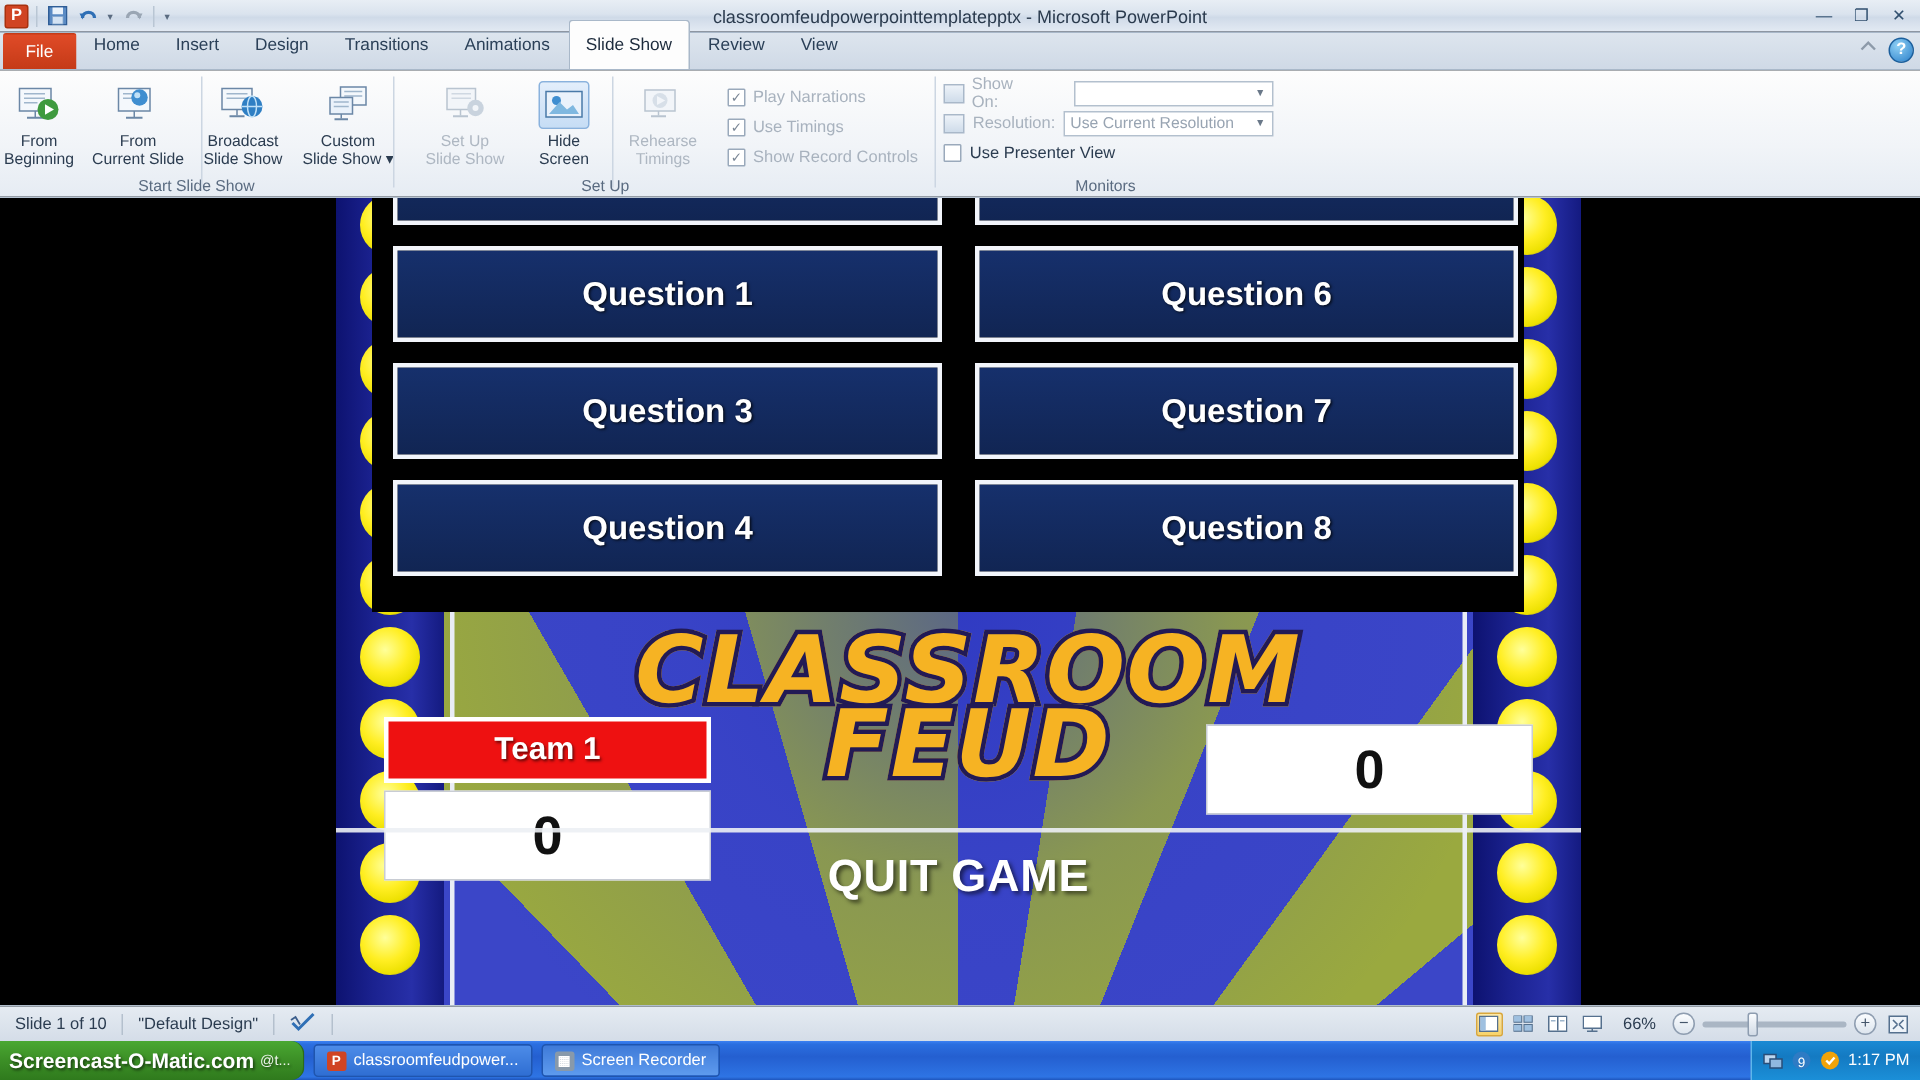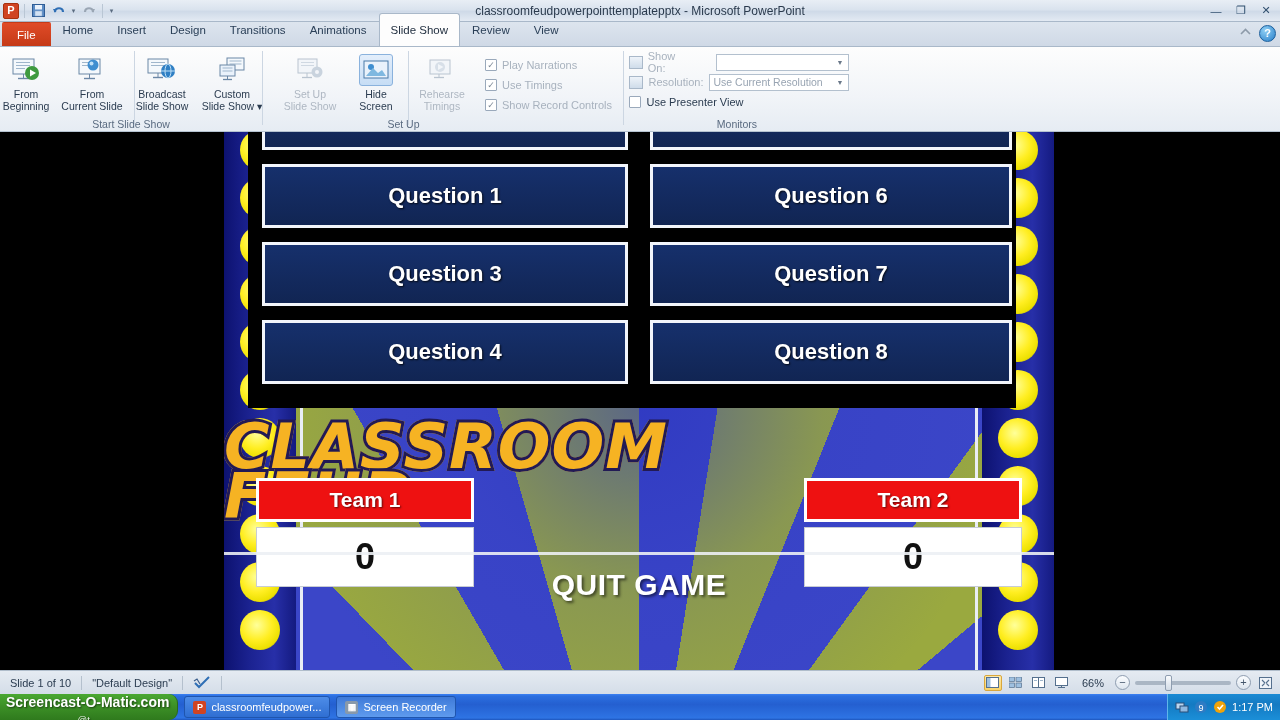--- a/index.html
+++ b/index.html
@@ -208,22 +208,22 @@
     height: 64px; margin-bottom: 14px;
     background: linear-gradient(to bottom, #16306c 0%, #112553 100%);
     border: 3px solid #f2f5fb;
     display: flex; align-items: center; justify-content: center;
     color: #ffffff; font-size: 22px; font-weight: bold;
     text-shadow: 1px 1px 2px rgba(0,0,0,0.8);
   }
   .qcol.right .qbtn { margin-left: 4px; }
   
   .logo {
-    position: absolute; left: 0; right: 0; top: 334px;
-    line-height: 0.88;
+    position: absolute; left: 13px; right: 0; top: 334px;
+    text-align: center; line-height: 0.88;
     pointer-events: none;
   }
   .logo-line {
     font-family: "DejaVu Sans", sans-serif;
     font-weight: bold; font-style: italic;
     letter-spacing: 1px;
     color: #f6b323;
     -webkit-text-stroke: 6px #221a55;
     paint-order: stroke fill;
     background: linear-gradient(to bottom, #ffd34d 0%, #f5a81d 55%, #f8d95e 100%);
@@ -305,21 +305,20 @@
     display: flex; align-items: center;
   }
   .startbtn {
     height: 26px; padding: 0 8px 0 6px;
     background: linear-gradient(to bottom, #4aa832 0%, #3d9127 45%, #2f7a1d 100%);
     border-right: 1px solid #2b6a1a;
     border-radius: 0 9px 9px 0;
     display: flex; align-items: center; gap: 4px;
     color: #fff; font-size: 14px; font-weight: bold;
     text-shadow: 1px 1px 2px rgba(0,0,0,0.6);
-    flex-direction: column;
   }
   .startbtn .sub { font-size: 9.5px; font-weight: normal; opacity: 0.9; }
   .tbtn {
     height: 22px; margin-left: 6px; padding: 0 8px;
     background: linear-gradient(to bottom, #4d8ce8, #2f6ed2);
     border: 1px solid #1f55ae; border-radius: 3px;
     display: flex; align-items: center; gap: 5px;
     color: #fff; font-size: 11px; max-width: 175px;
     overflow: hidden; white-space: nowrap;
   }
@@ -614,21 +613,20 @@
       <div class="logo">
         <div class="logo-line logo-1">CLASSROOM</div><br>
         <div class="logo-line logo-2">FEUD</div>
       </div>
 
       <div class="teambox t1">
         <div class="teamname">Team 1</div>
         <div class="teamscore">0</div>
       </div>
       <div class="teambox t2">
-        <div class="teamname">Team 2</div>
         <div class="teamscore">0</div>
       </div>
 
       <div class="quitgame">QUIT GAME</div>
 
       <div class="tearline"></div>
     </div>
 
   </div>
 

